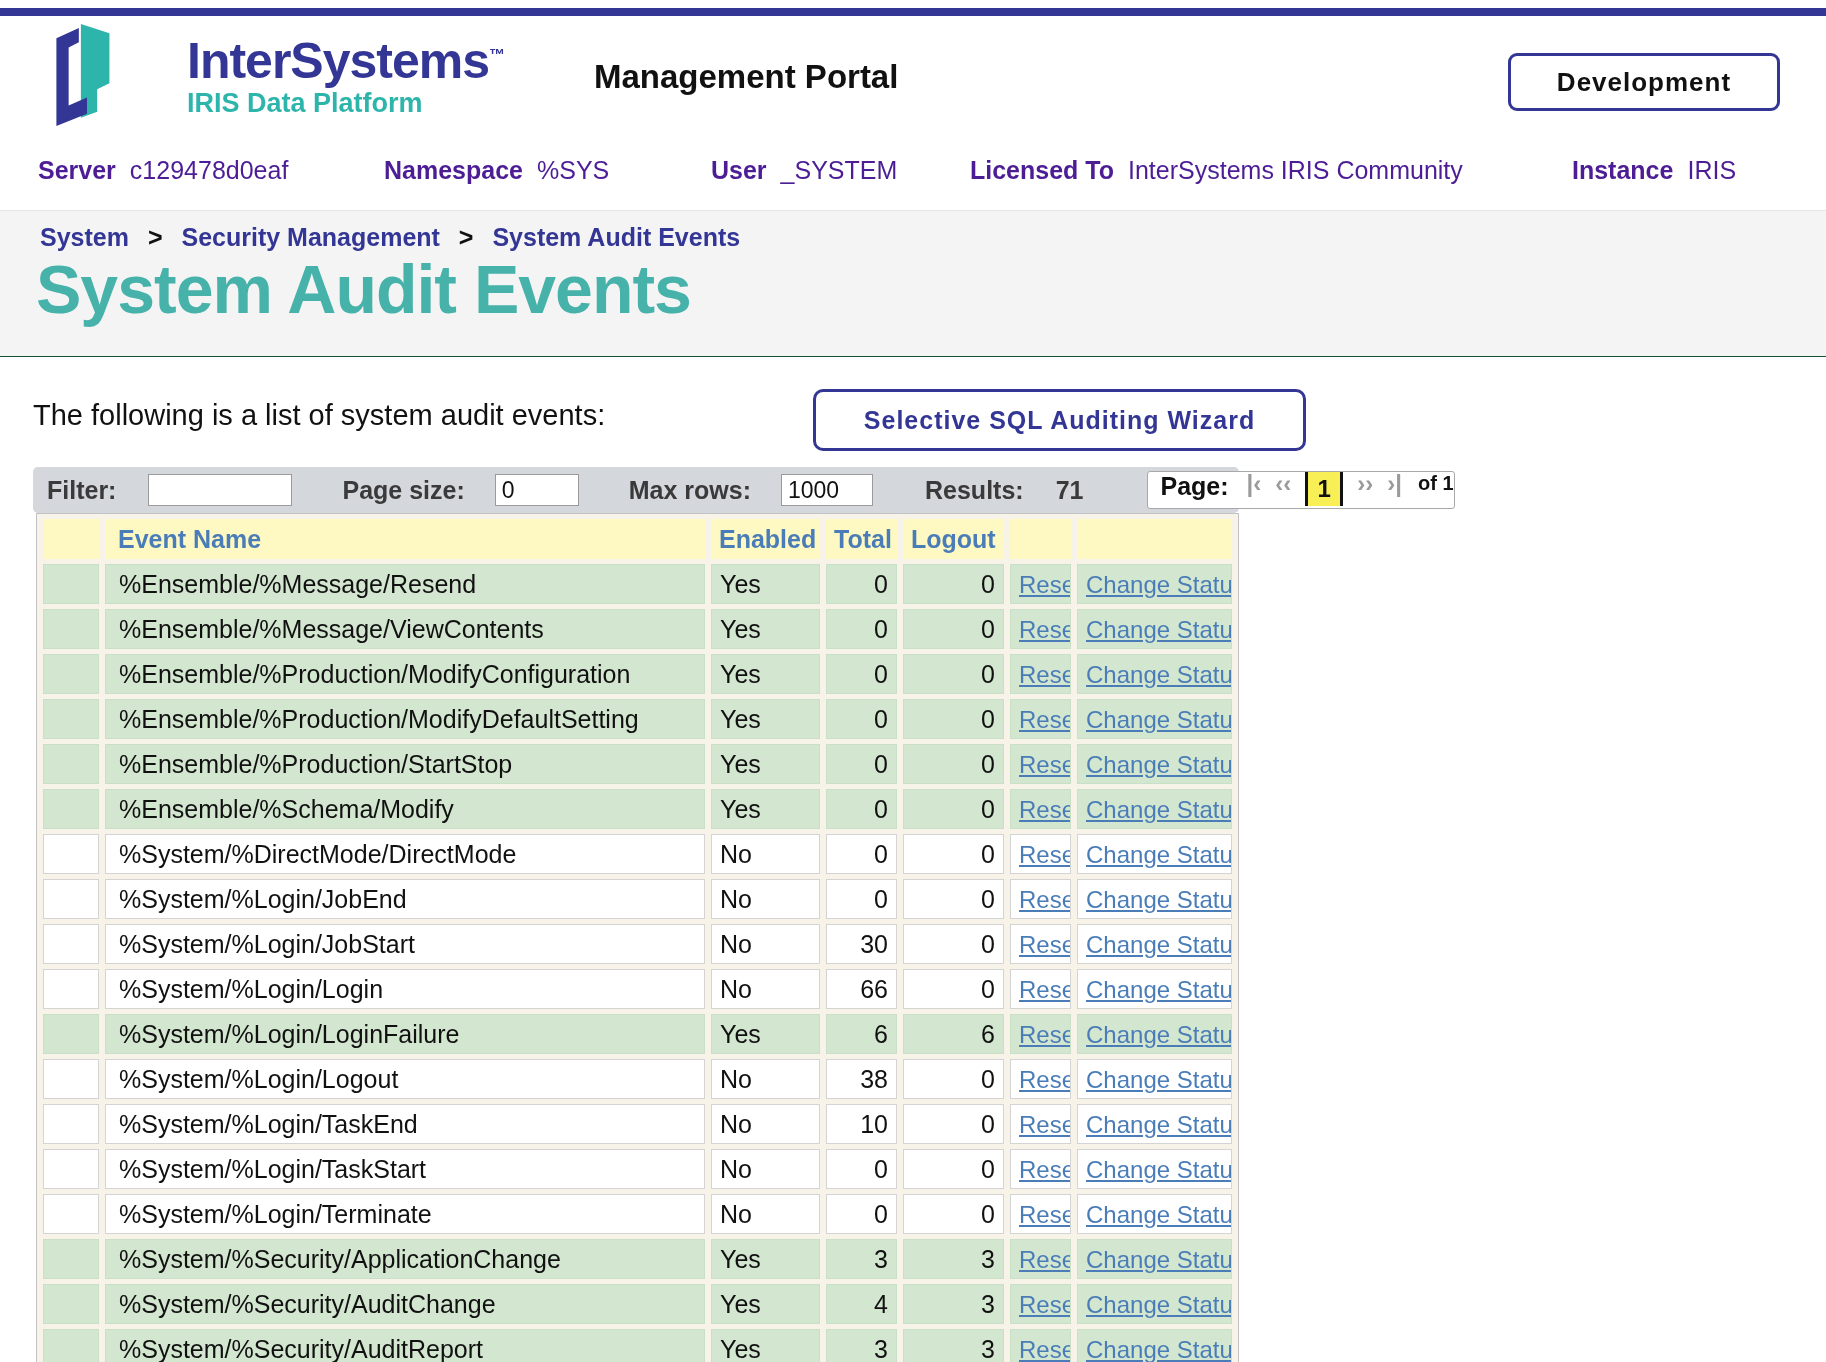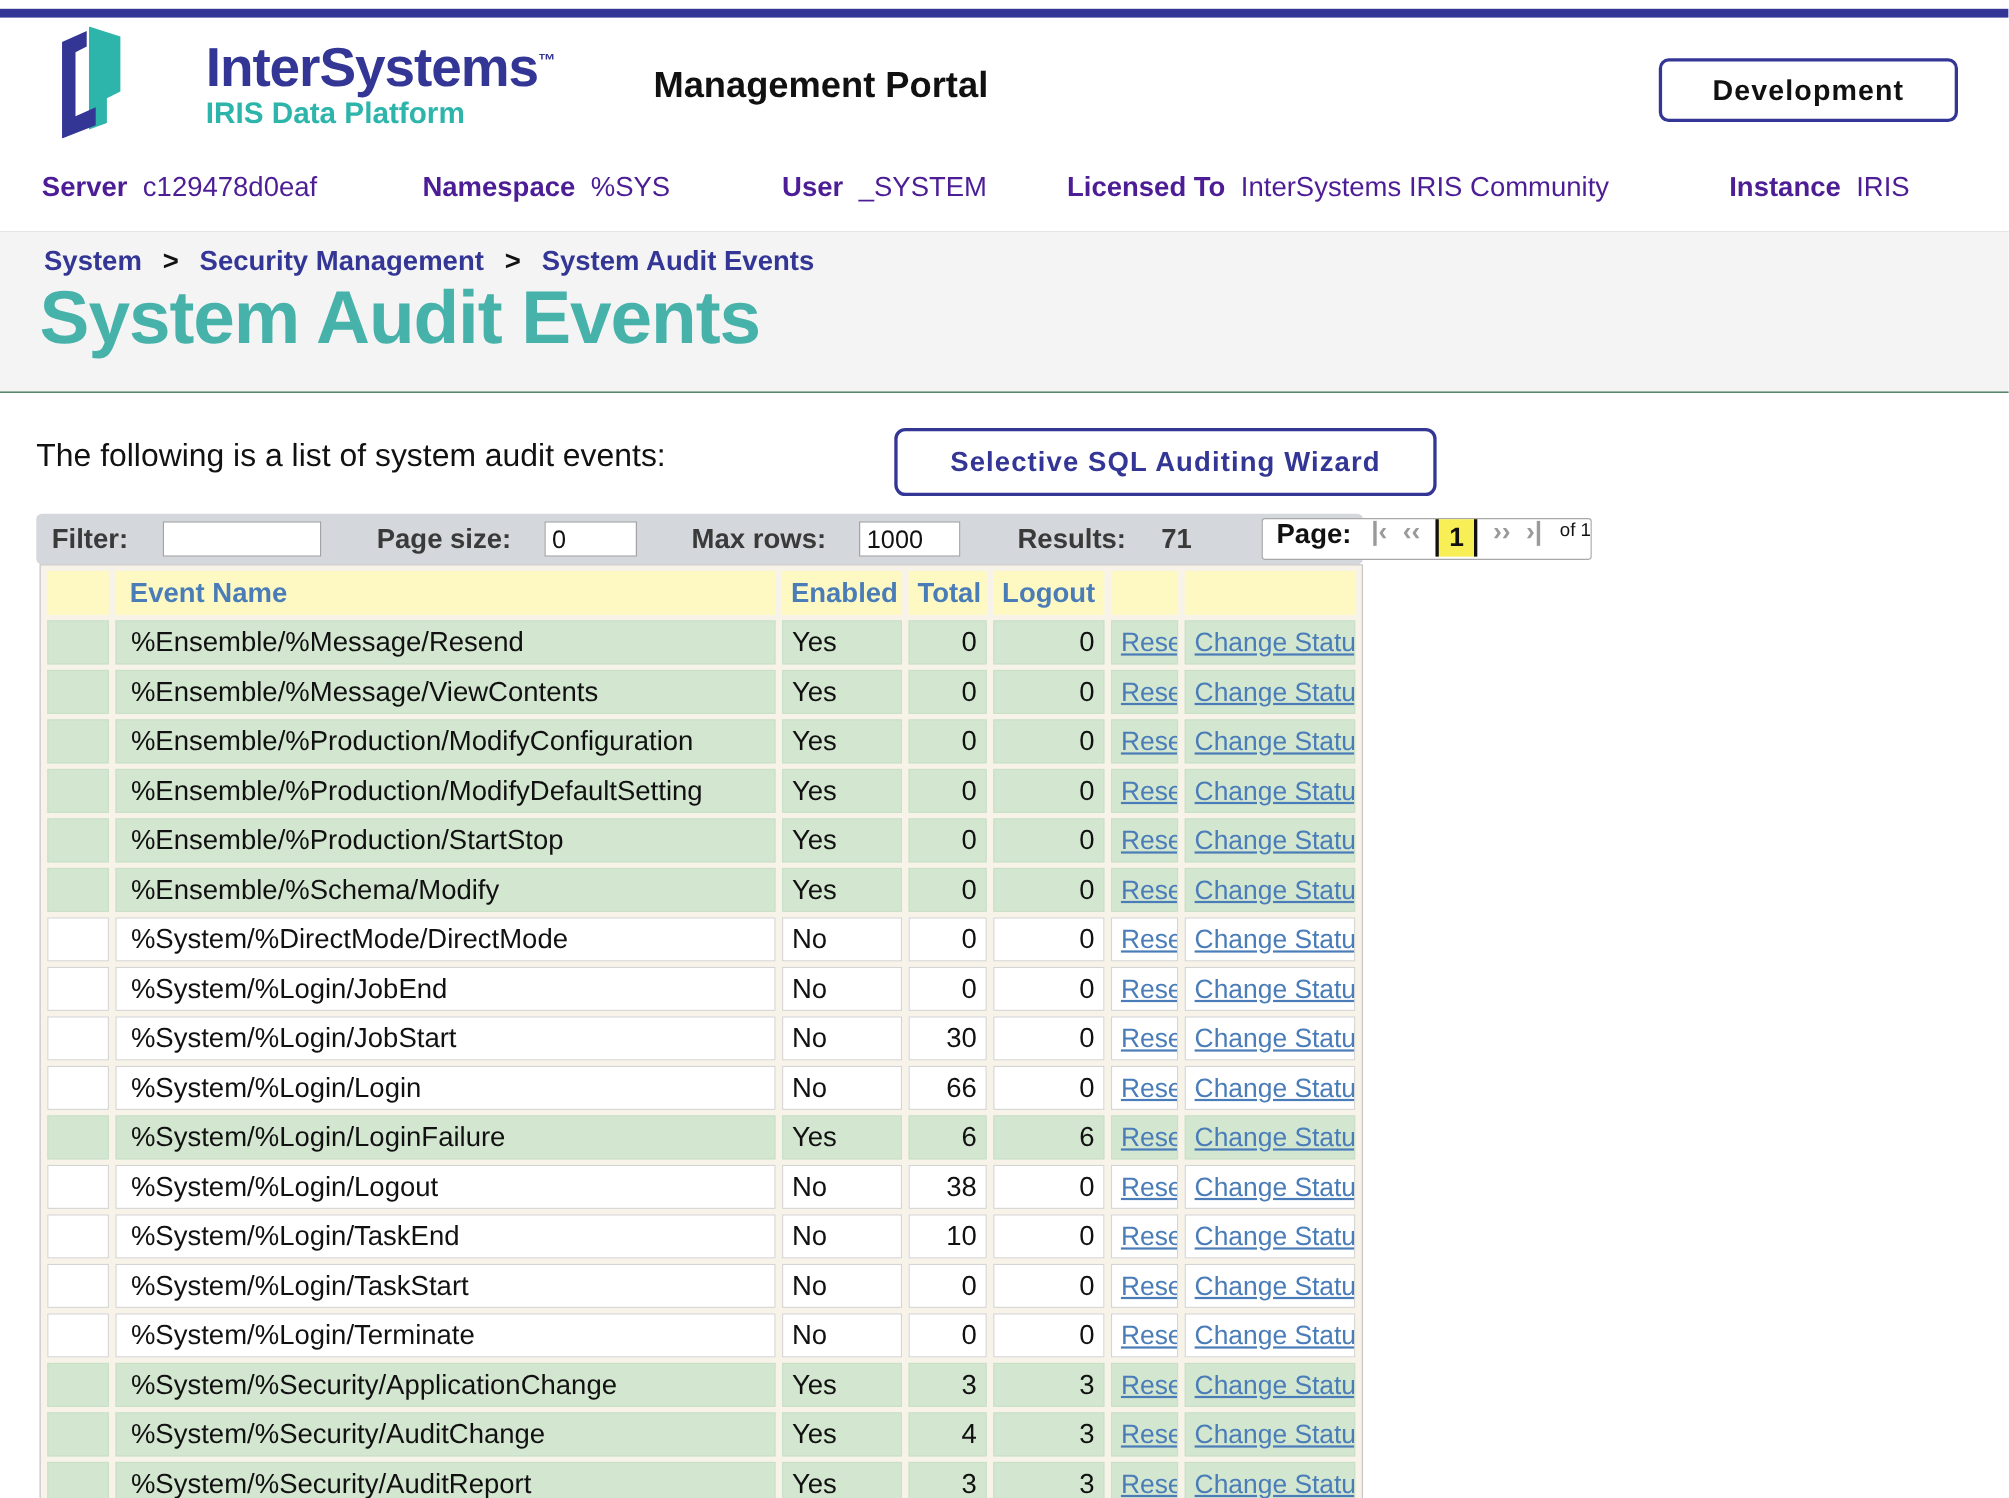--- a/index.html
+++ b/index.html
@@ -51,21 +51,21 @@
   .filter-bar{position:absolute;left:33px;top:467px;width:1206px;height:46px;background:#d4d7db;
     border-radius:5px;display:flex;align-items:center;font-size:25px;color:#333;gap:22px;}
   .flabel{font-weight:bold;color:#3a3a3a;white-space:nowrap;}
   .finput{height:30px;border:1px solid #9a9a9a;background:#fff;font-family:"Liberation Sans",sans-serif;
     font-size:23px;padding:0 6px;color:#111;}
   .pager-box{height:36px;background:#fff;border:1px solid #a8a8a8;border-radius:3px;
     display:flex;align-items:flex-start;}
   .pager-glyph{color:#9a9a9a;font-weight:bold;font-size:24px;cursor:pointer;line-height:1;}
   .pager-current{width:32px;height:34px;background:#f8ee55;border-left:3px solid #111;border-right:3px solid #111;
     display:flex;align-items:center;justify-content:center;font-weight:bold;font-size:24px;color:#111;cursor:pointer;}
-  .pager-of{color:#111;font-size:17px;white-space:nowrap;}
+  .pager-of{color:#111;font-size:20px;white-space:nowrap;font-weight:bold;}
 
   
   .table-wrap{position:absolute;left:36px;top:513px;}
   table{border-collapse:separate;border-spacing:6px 5px;table-layout:fixed;width:1203px;
     background:#f7f3e8;border:1px solid #c2c2c2;}
   th,td{height:40px;box-sizing:border-box;padding:0 8px;vertical-align:middle;
     font-size:25px;overflow:hidden;white-space:nowrap;}
   th{background:#fef9c3;color:#4a7db8;font-weight:bold;text-align:left;}
   .col-0{width:56px;}
   .col-1{width:600px;padding-left:13px;}

